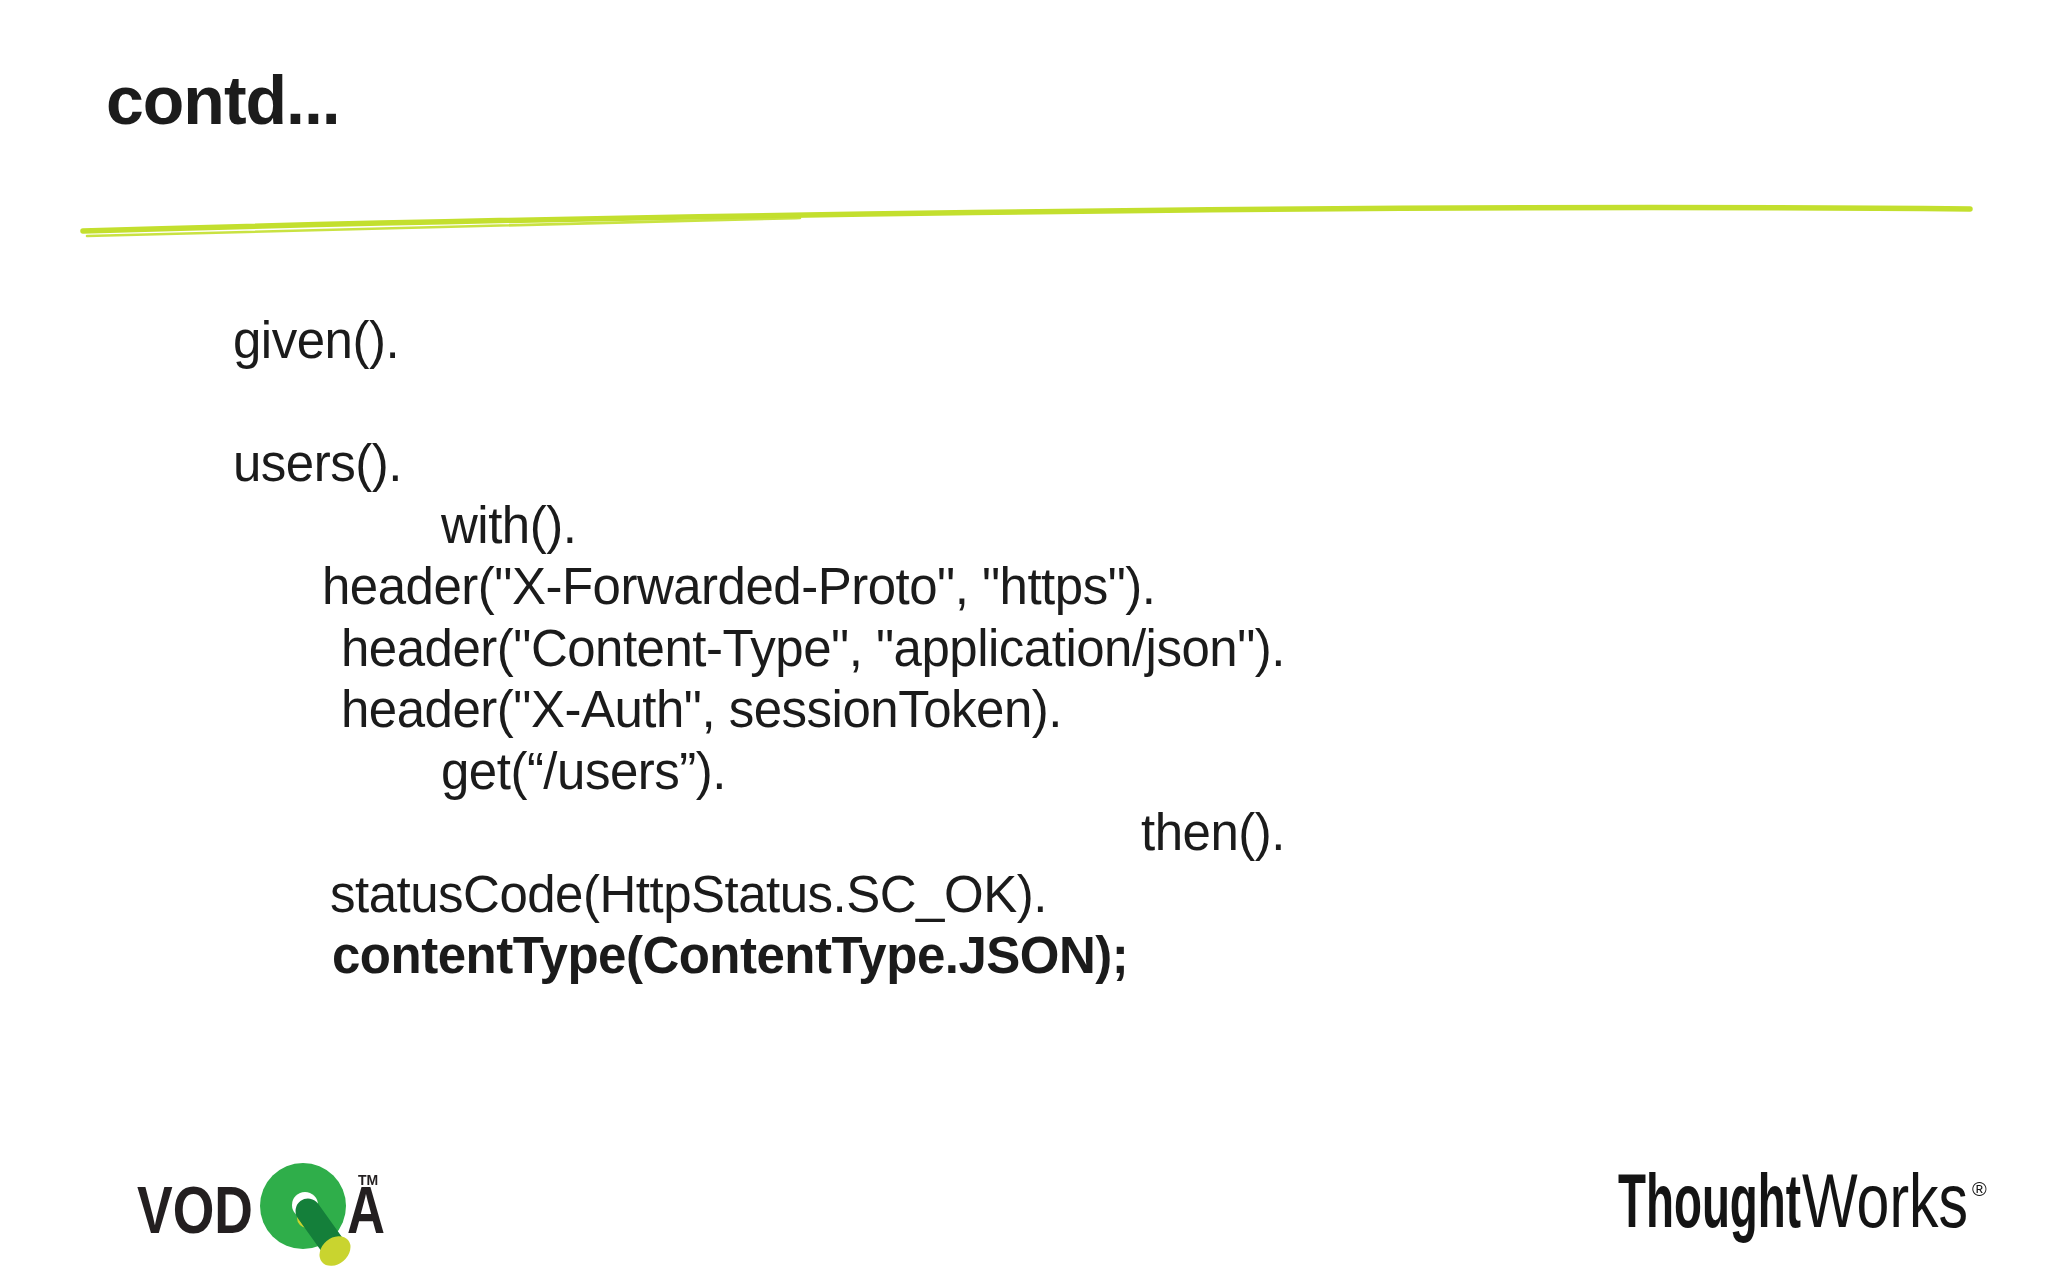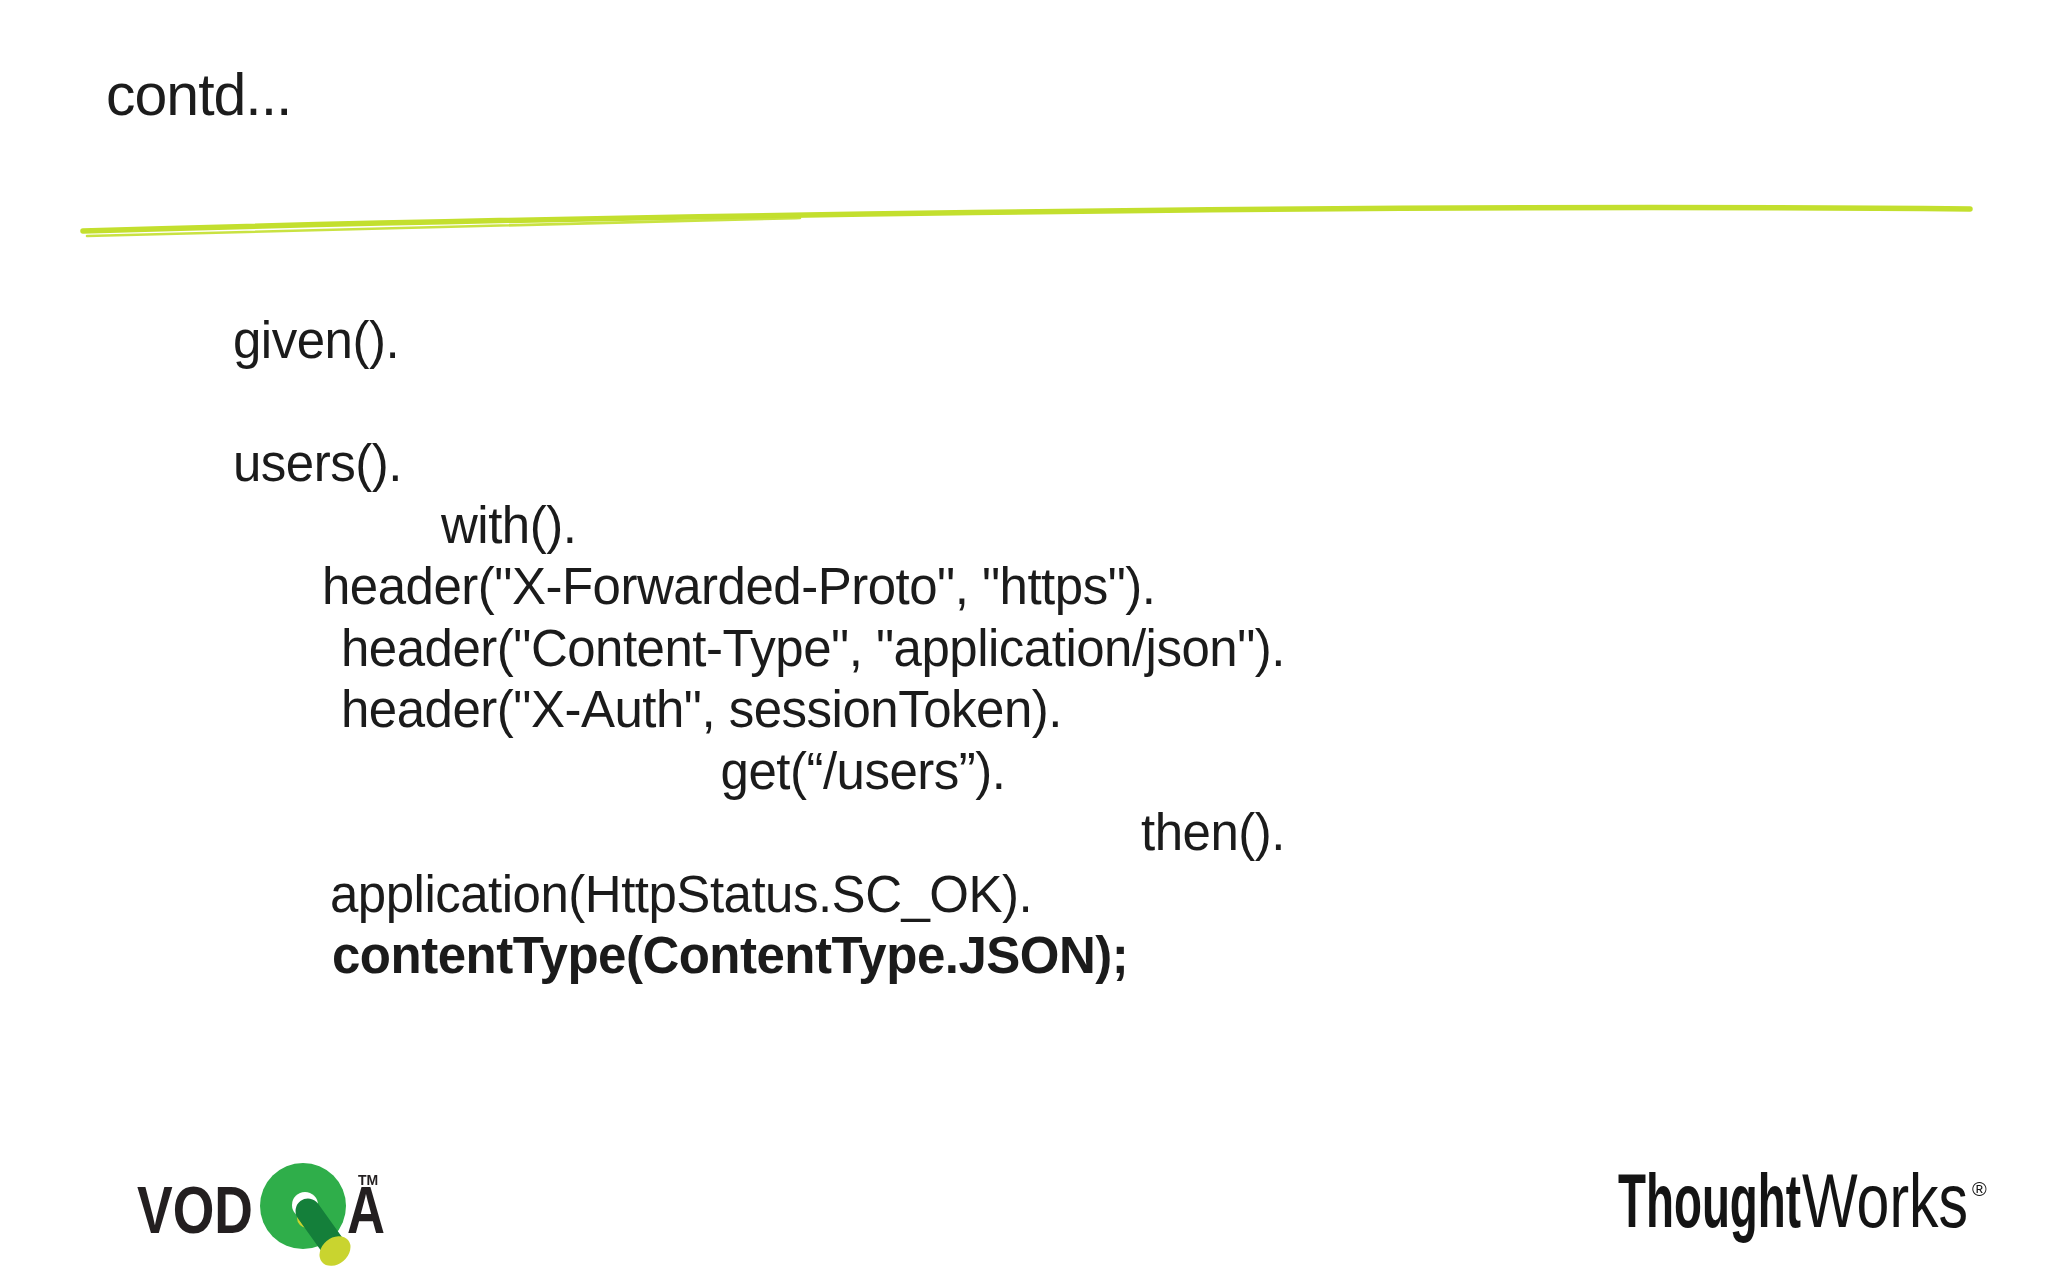--- a/index.html
+++ b/index.html
@@ -13,22 +13,22 @@
     height: 1280px;
     background: #ffffff;
     overflow: hidden;
     font-family: "Liberation Sans", sans-serif;
   }
   .slide-title {
     position: absolute;
     left: 106px;
     top: 60px;
     margin: 0;
-    font-size: 59px;
-    font-weight: 400;
+    font-size: 68px;
+    font-weight: 700;
     line-height: 1.2;
     letter-spacing: -1px;
     color: #1c1c1c;
   }
   .accent-line-svg {
     position: absolute;
     left: 0;
     top: 0;
     width: 2048px;
     height: 1280px;
@@ -75,23 +75,23 @@
   </svg>
 
   <div class="code-block" id="code-block">
       <div class="code-line" style="padding-left: 0px;">given().</div>
       <div class="code-line" style="padding-left: 0px;"></div>
       <div class="code-line" style="padding-left: 0px;">users().</div>
       <div class="code-line" style="padding-left: 208px;">with().</div>
       <div class="code-line" style="padding-left: 89px;">header("X-Forwarded-Proto", "https").</div>
       <div class="code-line" style="padding-left: 108px;">header("Content-Type", "application/json").</div>
       <div class="code-line" style="padding-left: 108px;">header("X-Auth", sessionToken).</div>
-      <div class="code-line" style="padding-left: 208px; text-align: center;">get(“/users”).</div>
+      <div class="code-line" style="padding-left: 208px;">get(“/users”).</div>
       <div class="code-line" style="padding-left: 0px; text-align: right;">then().</div>
-      <div class="code-line" style="padding-left: 97px;">application(HttpStatus.SC_OK).</div>
+      <div class="code-line" style="padding-left: 97px;">statusCode(HttpStatus.SC_OK).</div>
       <div class="code-line" style="padding-left: 99px; font-weight: bold;">contentType(ContentType.JSON);</div>
     </div>
 
   <svg class="vodqa-logo" viewBox="0 0 260 115" xmlns="http://www.w3.org/2000/svg">
     <text x="2" y="75" font-size="66" font-weight="bold" textLength="116" lengthAdjust="spacingAndGlyphs" fill="#231f20">VOD</text>
     <circle cx="168" cy="48" r="43" fill="#2fae4a"></circle>
     <circle cx="170" cy="47" r="13" fill="#ffffff"></circle>
     <circle cx="172" cy="60" r="10" fill="#c9d42f"></circle>
     <path d="M 173 53 L 198 88" fill="none" stroke-width="25" stroke-linecap="round" stroke="#147f3a"></path>
     <ellipse cx="200" cy="93" rx="17" ry="13" transform="rotate(-40 200 93)" fill="#c9d42f"></ellipse>

